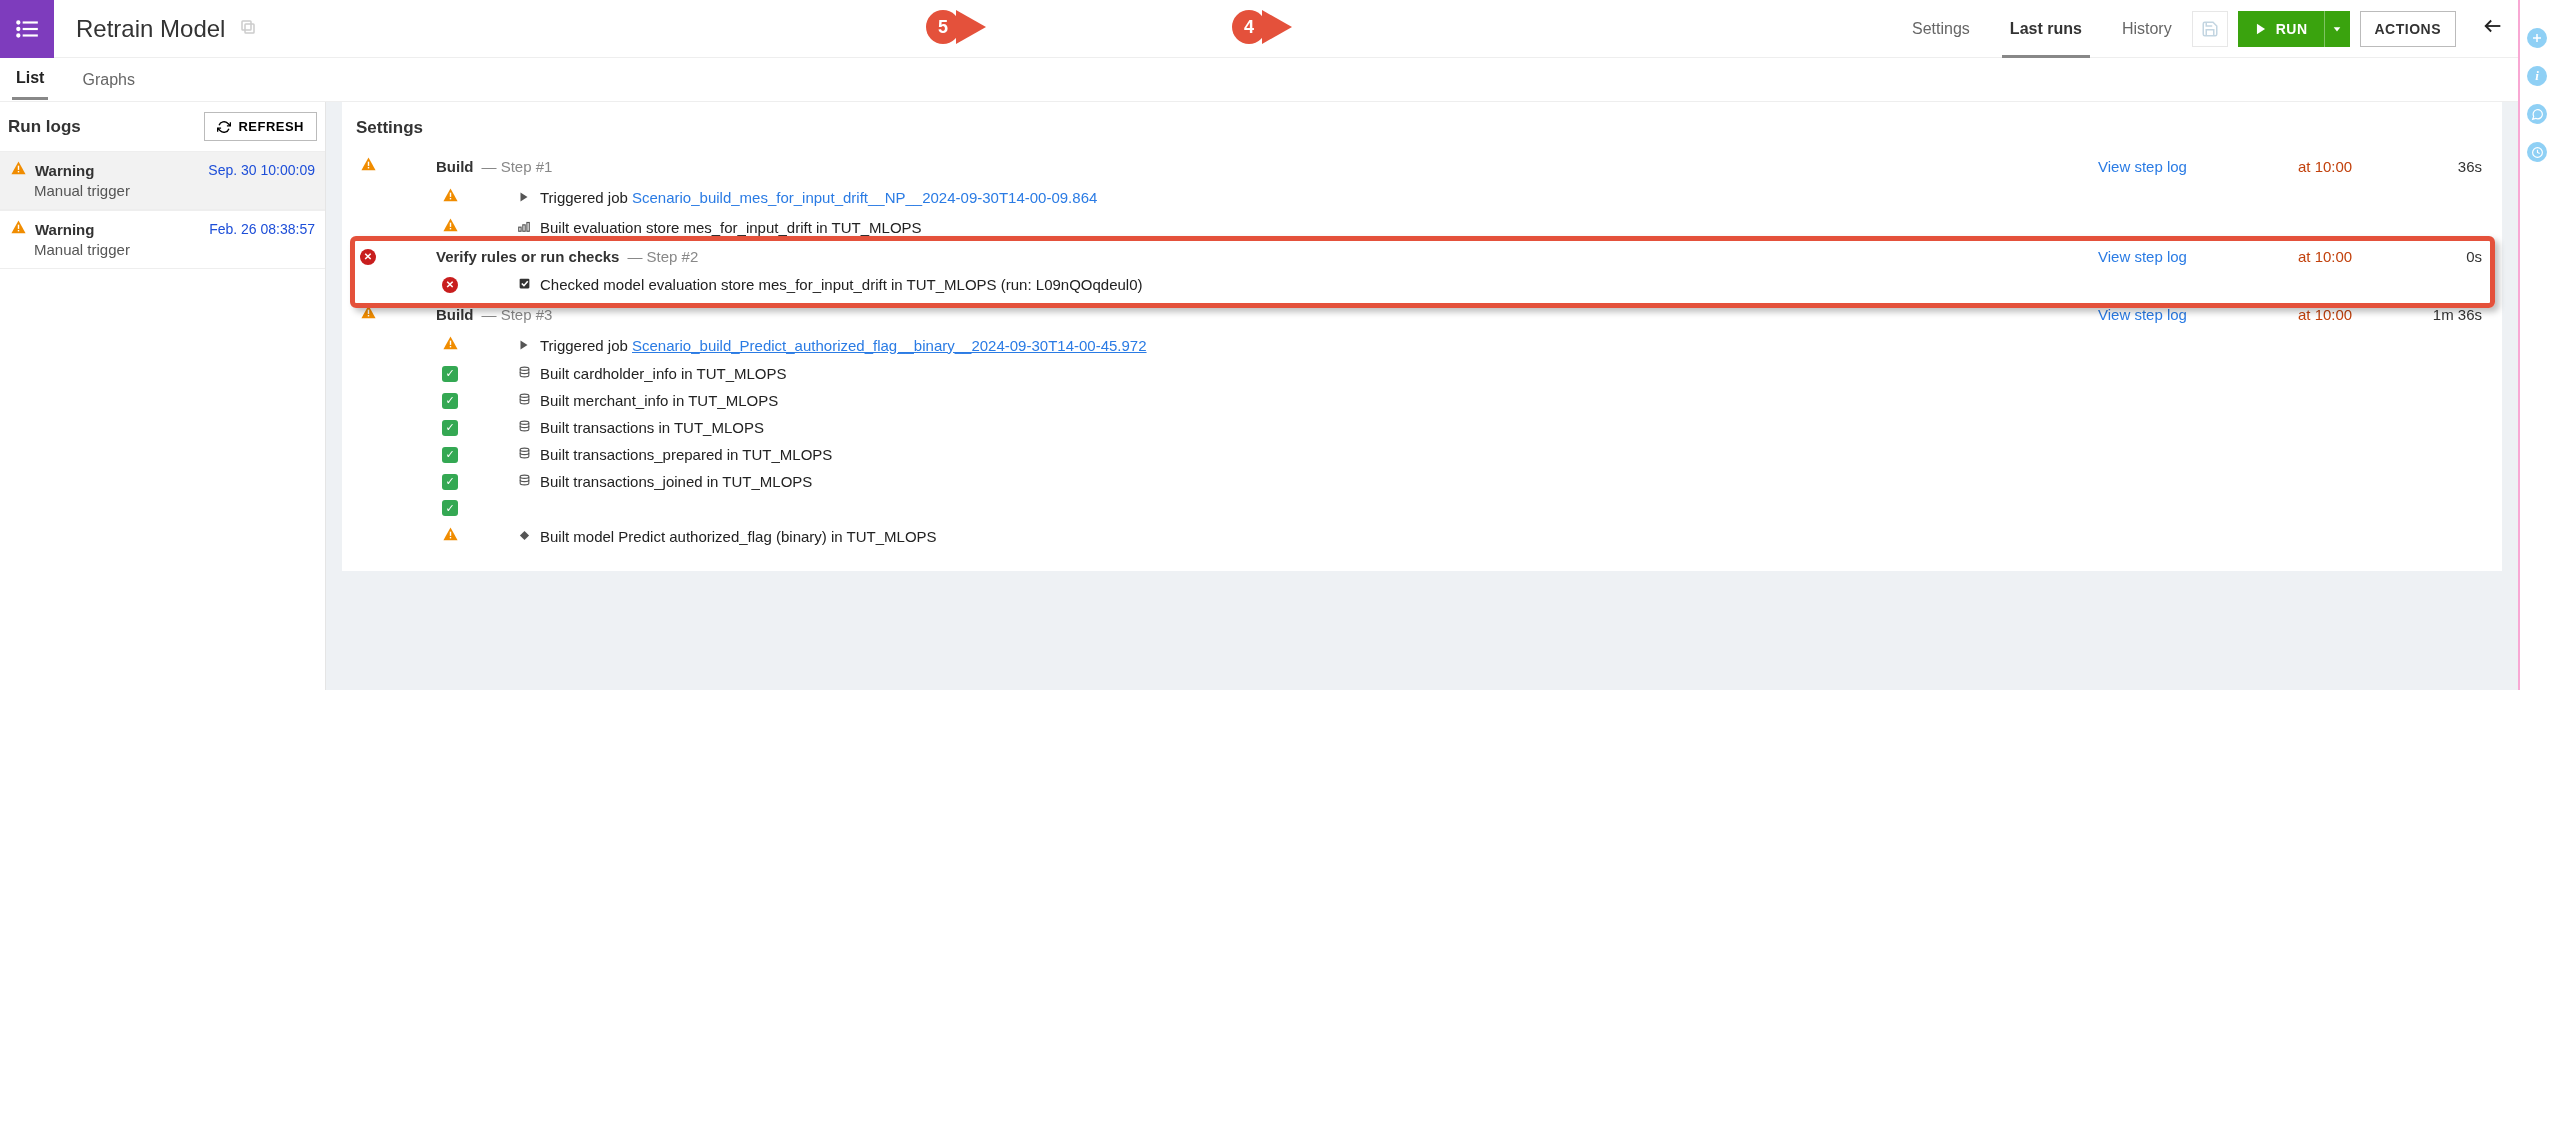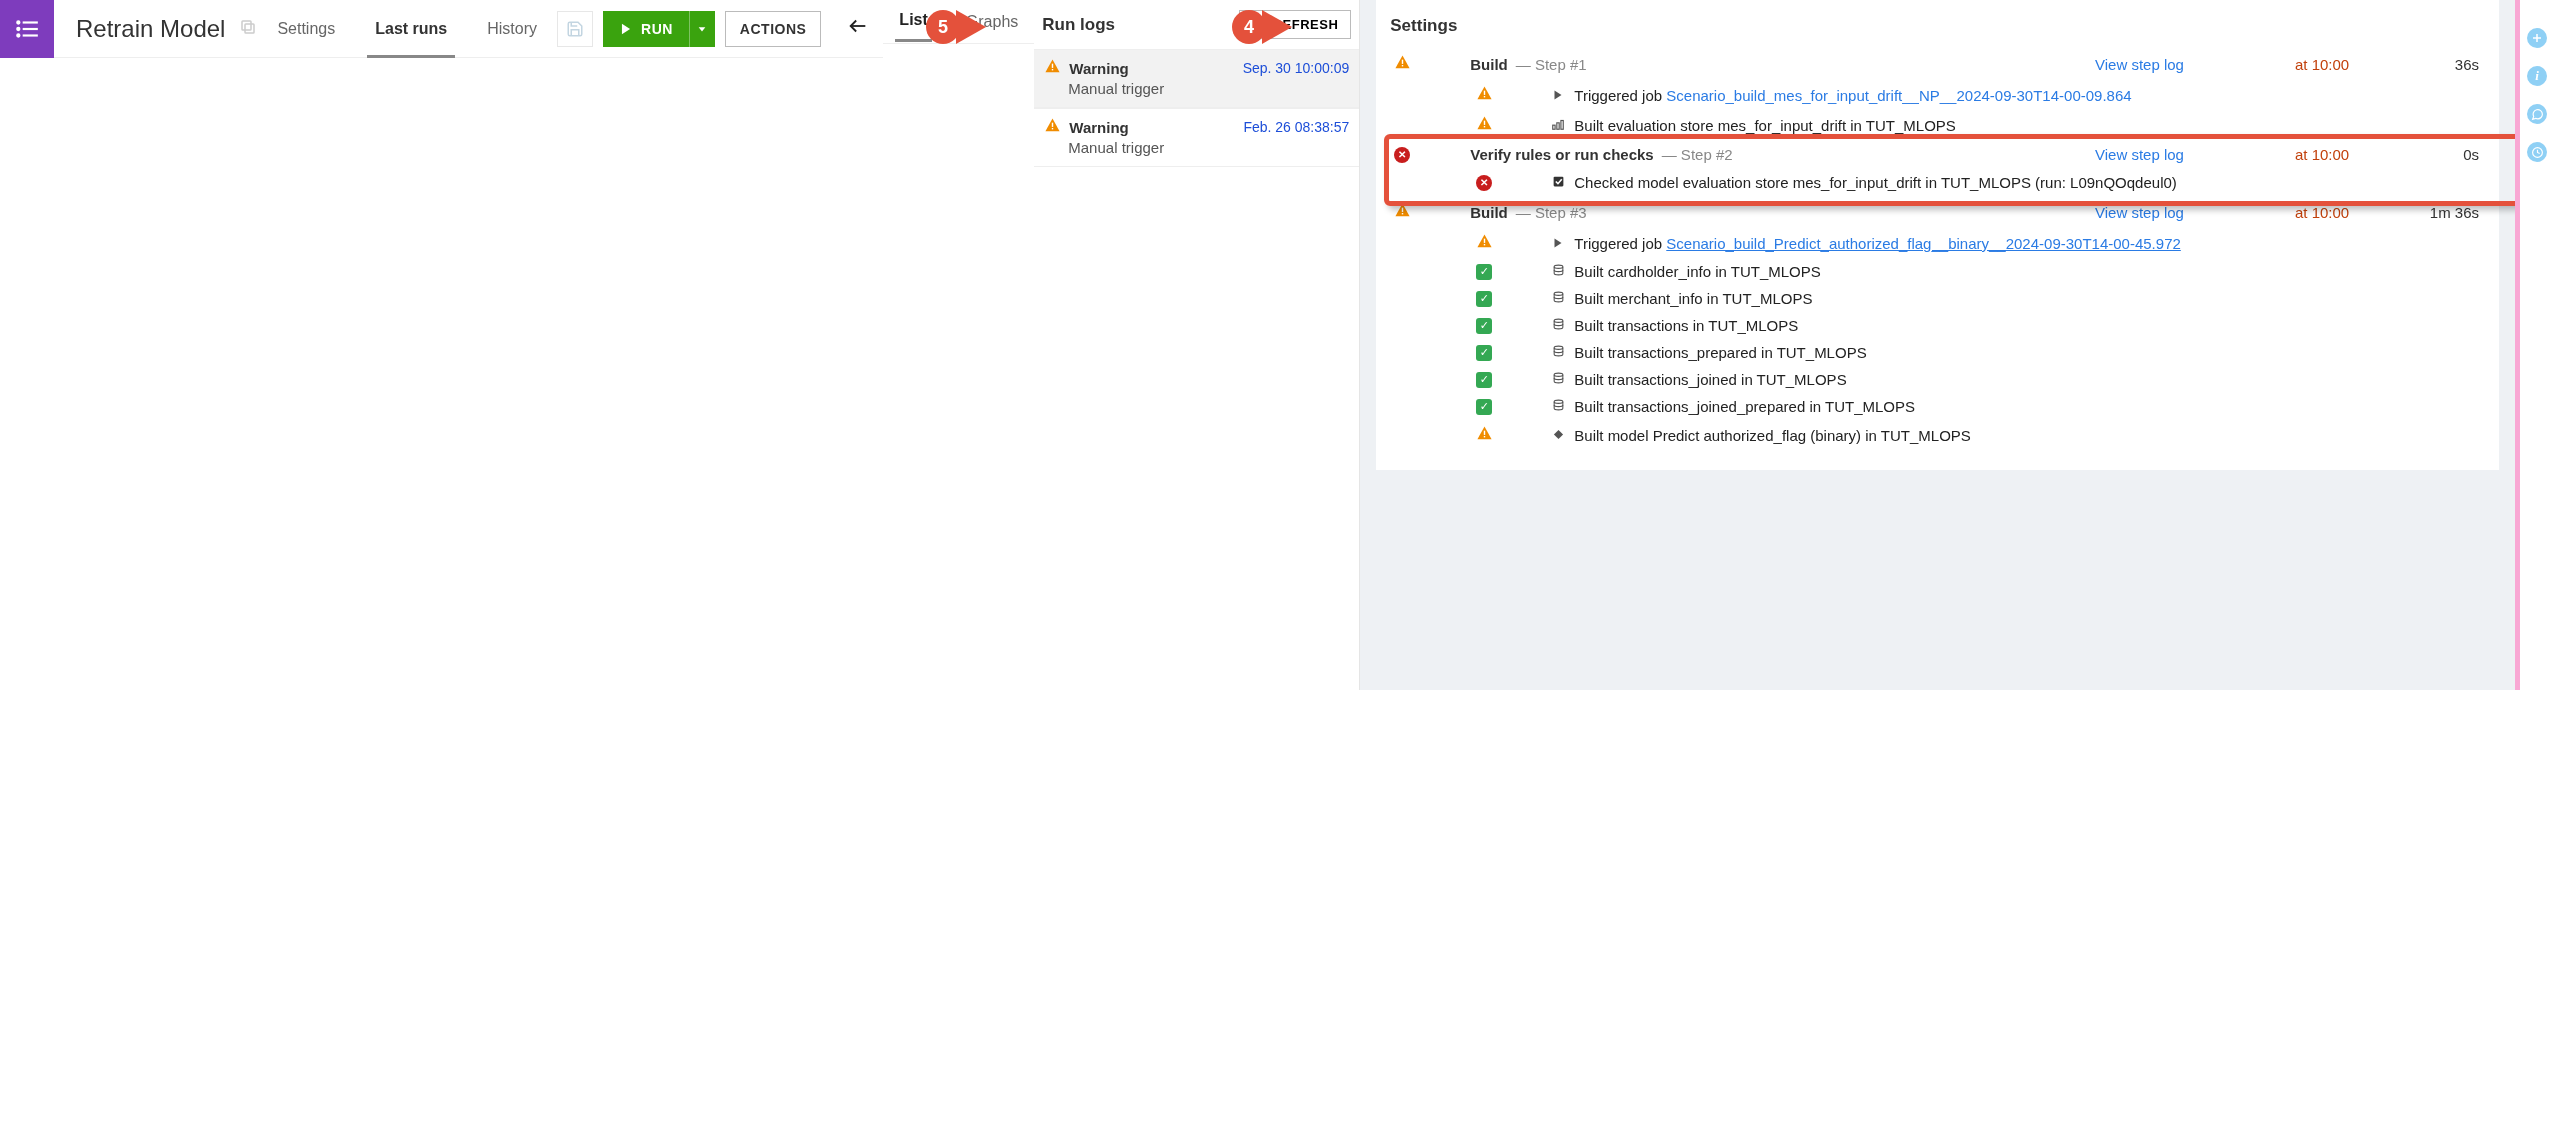--- a/index.html
+++ b/index.html
@@ -1,19 +1,19 @@
 <!DOCTYPE html>
 <html><head>
 <meta charset="utf-8">
 <style>
   * { box-sizing: border-box; margin: 0; padding: 0; }
   body { font-family: -apple-system, BlinkMacSystemFont, "Segoe UI", Helvetica, Arial, sans-serif; font-size: 15px; color: #333; background: #fff; }
 
   .app { display: flex; height: 690px; }
-  .main-col { flex: 1; display: flex; border-right: 5px solid #f9a8d4; }
+  .main-col { flex: 1; display: flex; flex-direction: column; border-right: 2px solid #f9a8d4; }
   .right-rail { width: 34px; display: flex; flex-direction: column; align-items: center; padding-top: 28px; gap: 18px; }
   .right-rail .rail-icon { width: 20px; height: 20px; border-radius: 50%; display:flex; align-items:center; justify-content:center; font-size:13px; color:#fff; }
 
   
   .header { display:flex; align-items:center; height:58px; border-bottom:1px solid #eee; }
   .hamburger-box { width:54px; height:58px; background:#7e3cbd; display:flex; align-items:center; justify-content:center; color:#fff; }
   .hamburger-box svg { width:26px; height:26px; }
   .page-title { font-size:24px; font-weight:400; margin-left:22px; color:#333; }
   .copy-ic { margin-left:14px; color:#ccc; }
   .header-spacer { flex:1; }
@@ -379,28 +379,20 @@
                         <path d="M4 5v6c0 1.66 3.58 3 8 3s8-1.34 8-3V5"></path>
                         <path d="M4 11v6c0 1.66 3.58 3 8 3s8-1.34 8-3v-6"></path>
                       </svg></span>
                     <span>Built transactions_joined in TUT_MLOPS</span>
                   </div>
                 </div>
                 <div class="sub-row">
                   <div class="sub-ic">
                     <span class="ic-ok">✓</span>
                   </div>
-                  <div class="sub-body">
-                    <span class="mini-ic"><svg width="13" height="13" viewBox="0 0 24 24" fill="none" stroke="currentColor" stroke-width="2">
-                        <ellipse cx="12" cy="5" rx="8" ry="3"></ellipse>
-                        <path d="M4 5v6c0 1.66 3.58 3 8 3s8-1.34 8-3V5"></path>
-                        <path d="M4 11v6c0 1.66 3.58 3 8 3s8-1.34 8-3v-6"></path>
-                      </svg></span>
-                    <span>Built transactions_joined_prepared in TUT_MLOPS</span>
-                  </div>
                 </div>
                 <div class="sub-row">
                   <div class="sub-ic">
                     <span class="ic-warn"><svg width="17" height="17" viewBox="0 0 24 24" fill="currentColor">
                         <path d="M12 2 L22 20 L2 20 Z"></path>
                         <rect x="11" y="8" width="2" height="6" fill="#fff"></rect>
                         <rect x="11" y="15.5" width="2" height="2" fill="#fff"></rect>
                       </svg></span>
                   </div>
                   <div class="sub-body">

